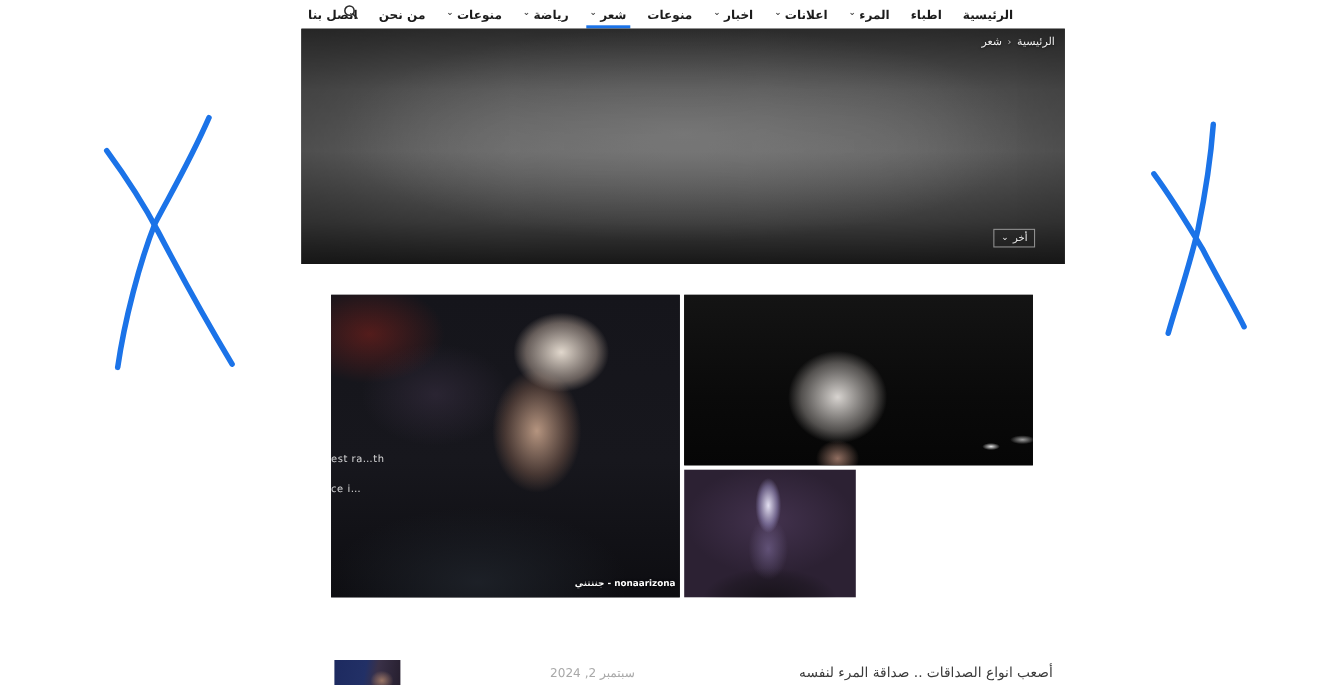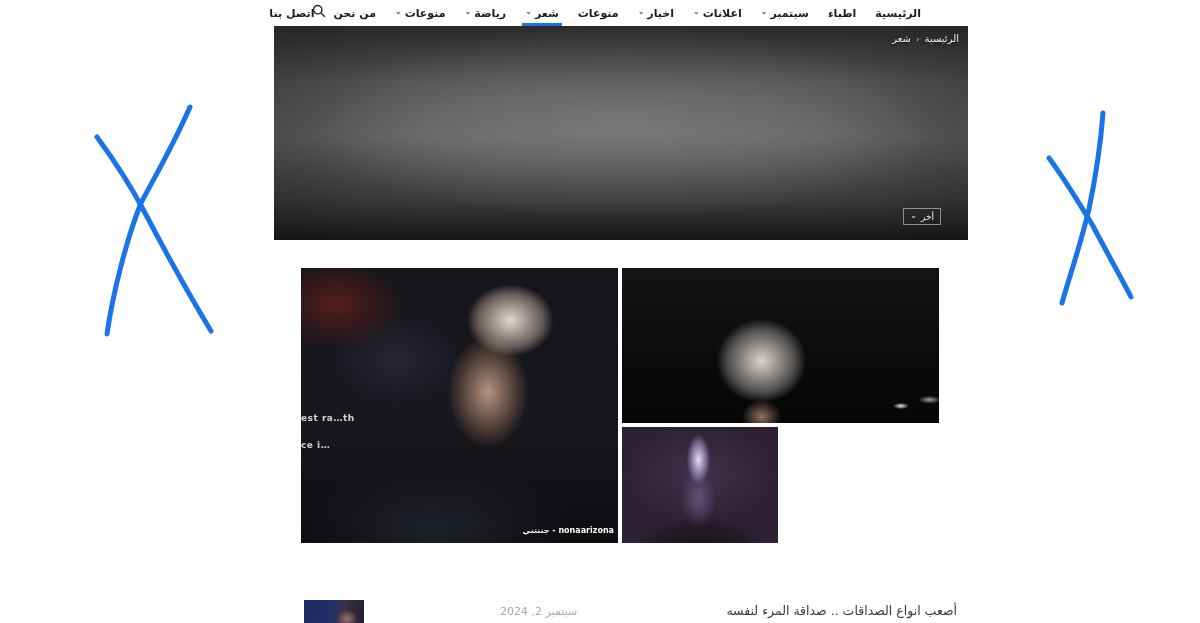--- a/index.html
+++ b/index.html
@@ -41,21 +41,21 @@
   .g-img { position:absolute; overflow:hidden; cursor:pointer; }
   .img-main { left:301px; top:268px; width:317px; height:275px; background-color:#121217;
     background-image:
       radial-gradient(ellipse 58px 48px at 66% 19%, rgba(236,226,214,.95), rgba(200,180,165,.45) 55%, rgba(0,0,0,0) 75%),
       radial-gradient(ellipse 52px 72px at 59% 45%, rgba(198,162,138,.9), rgba(145,105,85,.4) 55%, rgba(0,0,0,0) 78%),
       radial-gradient(ellipse 98px 64px at 11% 13%, rgba(145,35,28,.5), rgba(0,0,0,0) 70%),
       radial-gradient(ellipse 90px 62px at 30% 33%, rgba(58,48,68,.55), rgba(0,0,0,0) 75%),
       radial-gradient(ellipse 170px 85px at 42% 95%, rgba(30,34,41,.9), rgba(0,0,0,0) 80%),
       linear-gradient(180deg,#15151b 0%,#17171d 55%,#0d0d11 100%); }
   .img-main .frag { position:absolute; left:0; color:rgba(245,245,245,.85); font-size:9px;
-    font-weight:700; letter-spacing:.5px; filter:blur(.4px); }
+    font-weight:400; letter-spacing:.5px; filter:blur(.4px); }
   .frag1 { top:145px; } .frag2 { top:172px;text-align:right; }
   .img-main .caption { position:absolute; right:4px; bottom:8px; color:#fff; font-size:8px;
     font-weight:700; direction:ltr; text-shadow:0 0 2px #000; }
   .img-wide { left:622px; top:268px; width:317px; height:155px; background-color:#0b0b0b;
     background-image:
       radial-gradient(ellipse 60px 56px at 44% 60%, rgba(226,222,218,.95), rgba(155,150,146,.5) 55%, rgba(0,0,0,0) 75%),
       radial-gradient(ellipse 28px 24px at 44% 96%, rgba(168,128,112,.85), rgba(0,0,0,0) 70%),
       radial-gradient(ellipse 10px 4px at 88% 89%, rgba(255,255,255,.9), rgba(0,0,0,0) 80%),
       radial-gradient(ellipse 14px 5px at 97% 85%, rgba(225,225,225,.7), rgba(0,0,0,0) 80%),
       linear-gradient(180deg,#141414 0%,#0a0a0a 60%,#060606 100%); }
@@ -95,21 +95,21 @@
 
   <div class="topnav">
     <div class="nav-items">
       <a class="nav-item">
           <span>الرئيسية</span>
         </a>
       <a class="nav-item">
           <span>اطباء</span>
         </a>
       <a class="nav-item">
-          <span>سبتمبر</span>
+          <span>المرء</span>
           <span class="chev">⌄</span>
         </a>
       <a class="nav-item">
           <span>اعلانات</span>
           <span class="chev">⌄</span>
         </a>
       <a class="nav-item">
           <span>اخبار</span>
           <span class="chev">⌄</span>
         </a>

